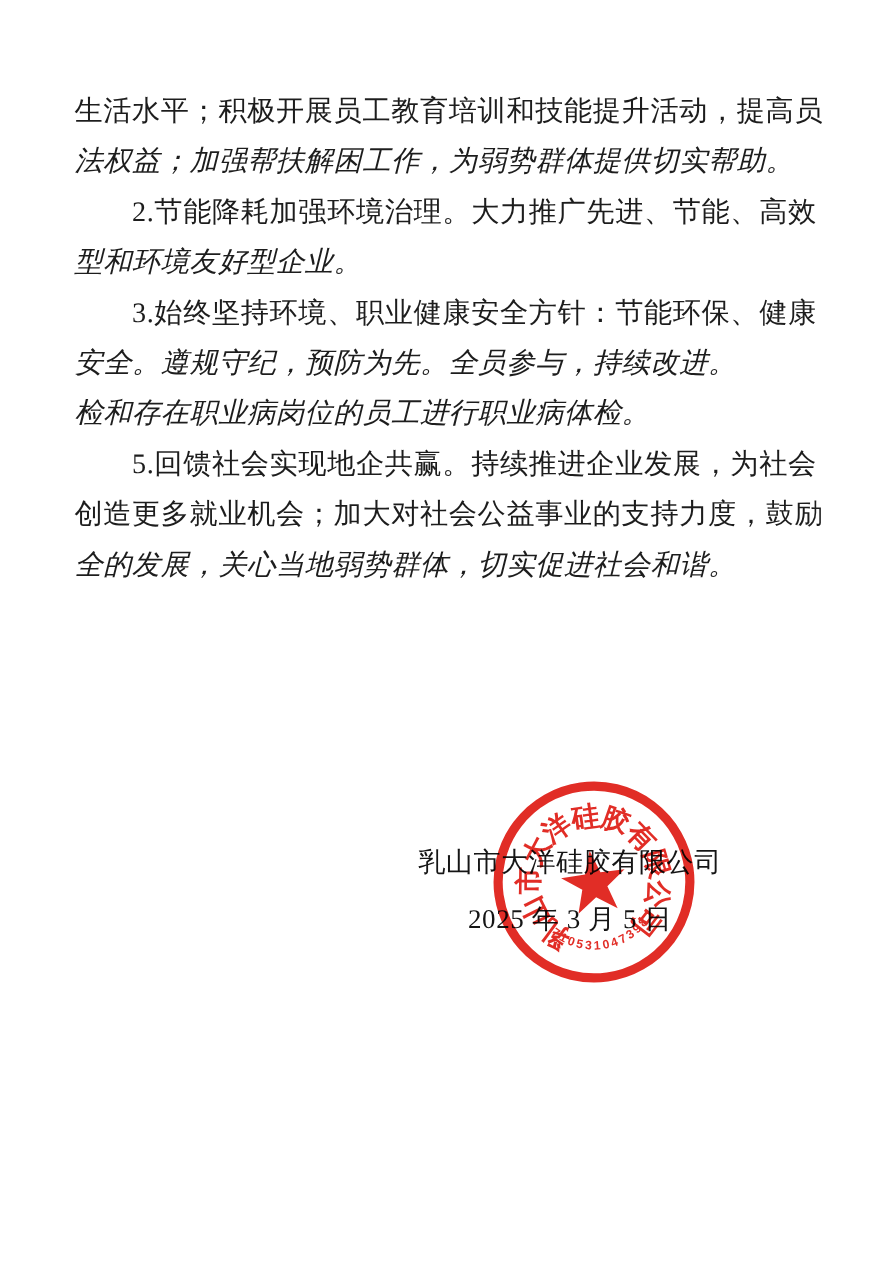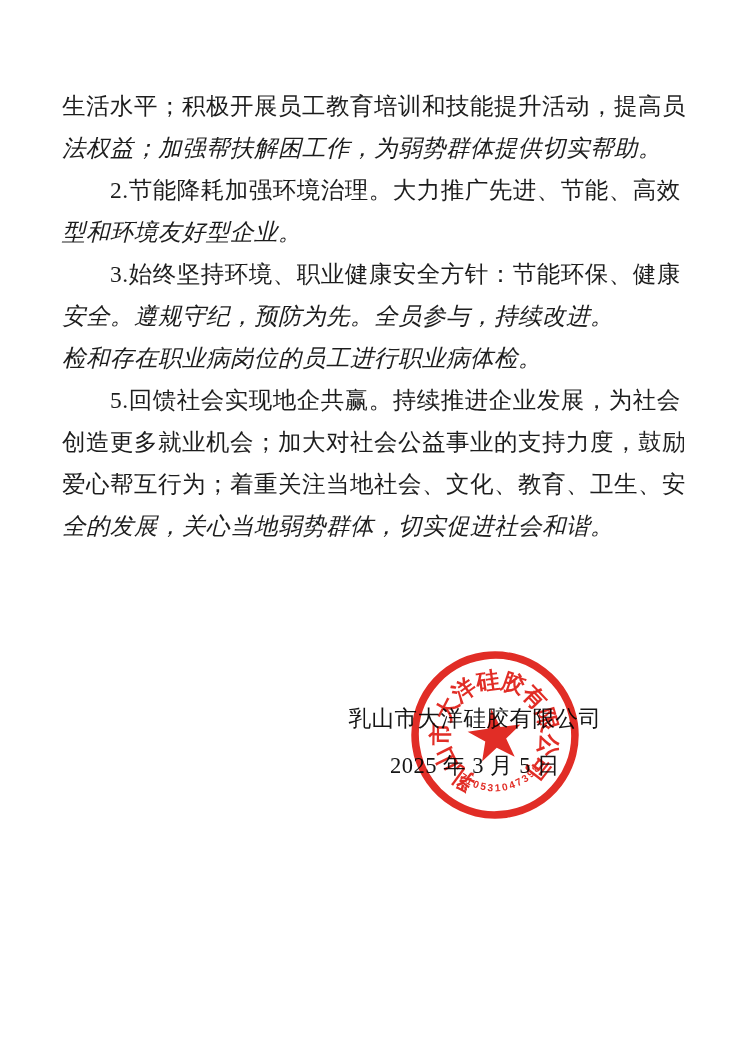--- a/index.html
+++ b/index.html
@@ -5,21 +5,21 @@
   html,body{margin:0;padding:0;background:#ffffff;}
   .page{
     position:relative;
     width:739px;height:1062px;
     background:#ffffff;
     overflow:hidden;
     font-family:"Liberation Serif","DejaVu Serif",serif;
   }
   .content{
     position:absolute;
-    left:62px;top:85px;width:615px;
+    left:62px;top:72px;width:615px;
     color:#1d1d1d;
   }
   .line{
     height:42px;
     line-height:42px;
     font-size:23.5px;
     letter-spacing:0.5px;
     text-align:justify;
     text-align-last:justify;
     white-space:nowrap;
@@ -74,21 +74,20 @@
     <div class="line indent">2.节能降耗加强环境治理。大力推广先进、节能、高效</div>
     <div class="line last">型和环境友好型企业。</div>
 
     <div class="line indent">3.始终坚持环境、职业健康安全方针：节能环保、健康</div>
     <div class="line last">安全。遵规守纪，预防为先。全员参与，持续改进。</div>
 
     <div class="line last">检和存在职业病岗位的员工进行职业病体检。</div>
 
     <div class="line indent">5.回馈社会实现地企共赢。持续推进企业发展，为社会</div>
     <div class="line">创造更多就业机会；加大对社会公益事业的支持力度，鼓励</div>
-    <div class="line">爱心帮互行为；着重关注当地社会、文化、教育、卫生、安</div>
     <div class="line last">全的发展，关心当地弱势群体，切实促进社会和谐。</div>
   </div>
 
   <div class="signature">
     <div class="company-line">乳山市大洋硅胶有限公司</div>
     <div class="date-line">2025 年 3 月 5 日</div>
   </div>
 
   <div class="stamp">
     <svg viewBox="0 0 200 200" xmlns="http://www.w3.org/2000/svg">

